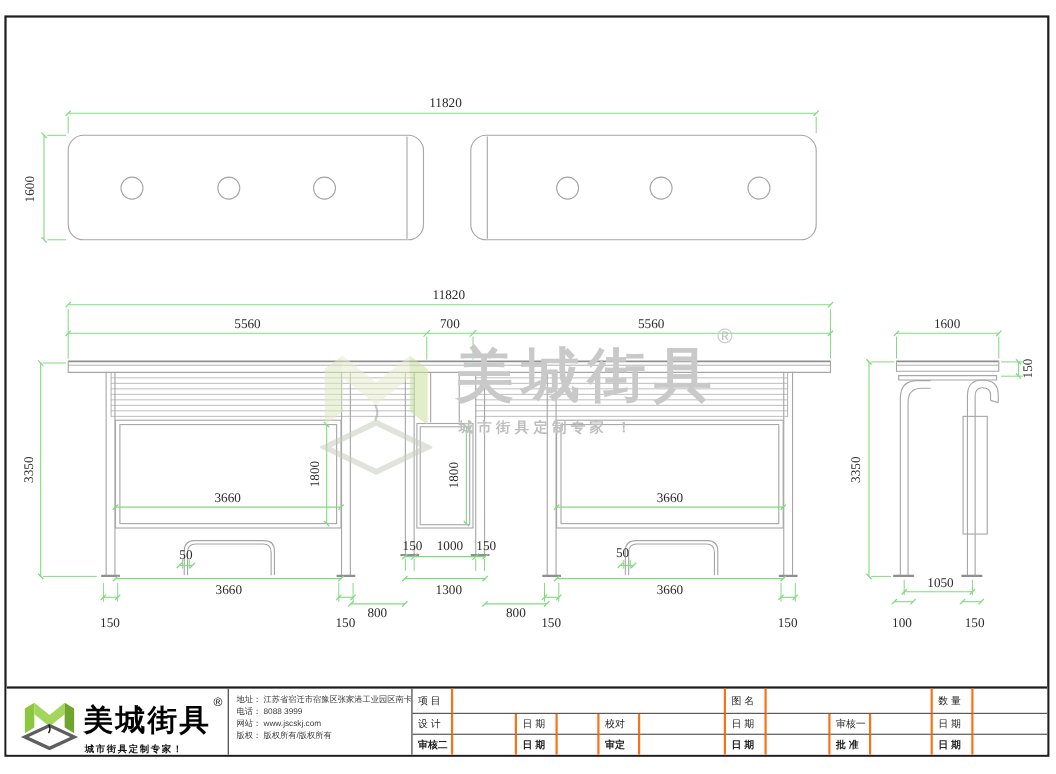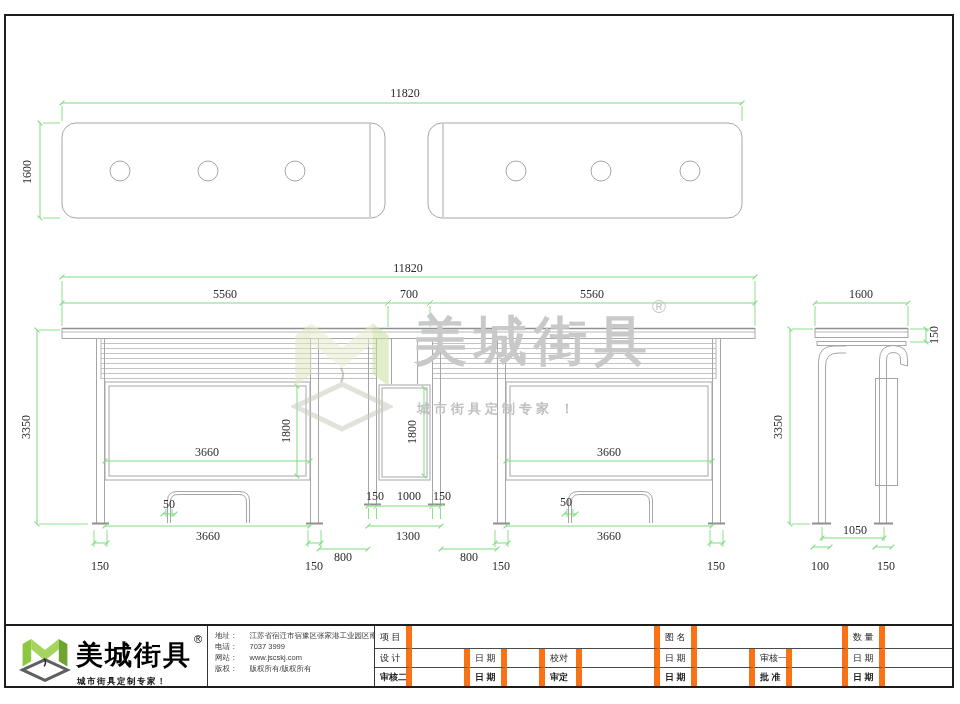--- a/index.html
+++ b/index.html
@@ -6,37 +6,37 @@
   body{width:960px;height:704px;background:#fff;position:relative;overflow:hidden;
        font-family:"Liberation Sans",sans-serif;}
   .sheet{position:absolute;left:4px;top:14px;width:950px;height:674px;
          border:2px solid #1d1d1d;box-sizing:border-box;background:#fff;}
   svg.draw{position:absolute;left:0;top:0;}
   .dim{font-family:"Liberation Serif",serif;font-size:12px;fill:#2b2b2b;text-anchor:middle;}
   
   .wm-name{position:absolute;left:414px;top:306px;font-size:53px;font-weight:bold;
            color:#c9c9c9;letter-spacing:7px;white-space:nowrap;}
   .wm-reg{position:absolute;left:652px;top:296px;font-size:19px;color:#c6c6c6;}
-  .wm-slogan{position:absolute;left:417px;top:400px;font-size:13px;font-weight:bold;
+  .wm-slogan{position:absolute;left:417px;top:380px;font-size:13px;font-weight:bold;
              color:#bfbfbf;letter-spacing:4px;white-space:nowrap;}
   .wm-logo{position:absolute;left:291px;top:309px;opacity:.55;}
   
   .tb{position:absolute;left:6px;top:624px;width:946px;height:62px;background:#fff;
       border-top:2px solid #1d1d1d;display:flex;box-sizing:border-box;}
   .tb-logo{width:201px;border-right:1.5px solid #333;position:relative;flex:none;}
   .tb-contact{width:167px;border-right:1.5px solid #333;flex:none;box-sizing:border-box;
               padding:5px 0 0 7px;color:#3a3a3a;}
   .cl{font-size:7.5px;line-height:1.45;white-space:nowrap;overflow:hidden;}
-  .cl .lab{margin-right:12px;}
+  .cl .lab{margin-right:2px;}
   .tb-table{flex:1;display:flex;flex-direction:column;font-size:9px;color:#222;}
   .trow{display:flex;box-sizing:border-box;}
   .r1{height:23px;}
   .r2{height:19px;}
   .r3{height:18px;flex:1;font-weight:bold;}
-  .tc{border-right:6px solid #f97316;border-bottom:1px solid #4a4a4a;box-sizing:border-box;
+  .tc{border-right:2px solid #f97316;border-bottom:1px solid #4a4a4a;box-sizing:border-box;
       display:flex;align-items:center;padding-left:5px;flex:none;overflow:hidden;white-space:nowrap;}
   .r3 .tc{border-bottom:none;}
   .tc.last{border-right:none;flex:1;}
   .co-name{position:absolute;left:70px;top:11px;font-size:27px;font-weight:bold;
            color:#000;letter-spacing:2px;white-space:nowrap;}
   .co-reg{position:absolute;left:188px;top:7px;font-size:11px;color:#000;}
   .co-slogan{position:absolute;left:71px;top:50px;font-size:8.5px;font-weight:bold;
              color:#111;letter-spacing:1.5px;white-space:nowrap;}
   .logo-svg{position:absolute;left:13px;top:6px;}
 </style>
@@ -217,21 +217,21 @@
       <polygon points="4,44 30,32 56,44 30,56" fill="none" stroke="#5f5f5f" stroke-width="3.5"></polygon>
       <path d="M29,31 c2,3 2,6 0,9" stroke="#222" stroke-width="1.6" fill="none"></path>
     </svg>
     <div class="co-name">美城街具</div>
     <div class="co-reg">®</div>
     <div class="co-slogan">城市街具定制专家！</div>
   </div>
 
   <div class="tb-contact">
     <div class="cl"><span class="lab">地址：</span><span>江苏省宿迁市宿豫区张家港工业园区南卡路南侧1号</span></div>
-    <div class="cl"><span class="lab">电话：</span><span>7037 3999</span></div>
+    <div class="cl"><span class="lab">电话：</span><span>8088 3999</span></div>
     <div class="cl"><span class="lab">网站：</span><span>www.jscskj.com</span></div>
     <div class="cl"><span class="lab">版权：</span><span>版权所有/版权所有</span></div>
   </div>
 
   <div class="tb-table">
     <div class="trow r1">
       <div class="tc" style="width:37px">项 目</div>
       <div class="tc" style="width:248px"></div>
       <div class="tc" style="width:37px">图 名</div>
       <div class="tc" style="width:151px"></div>

